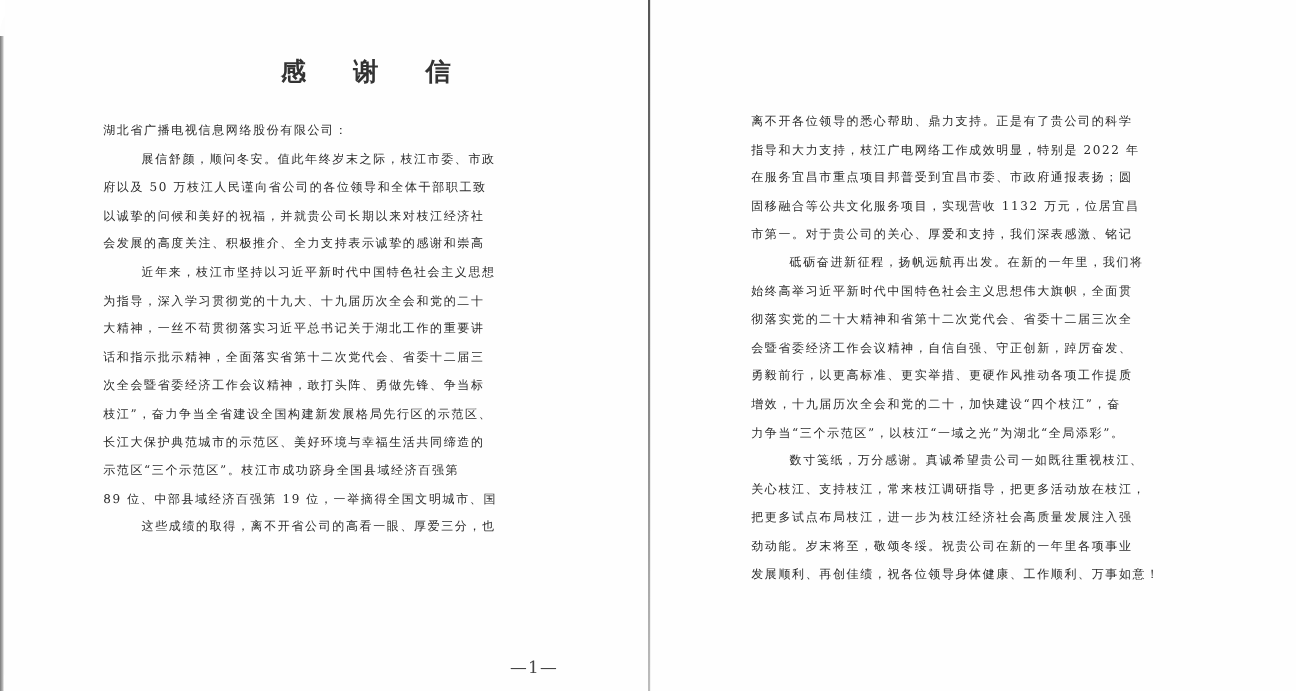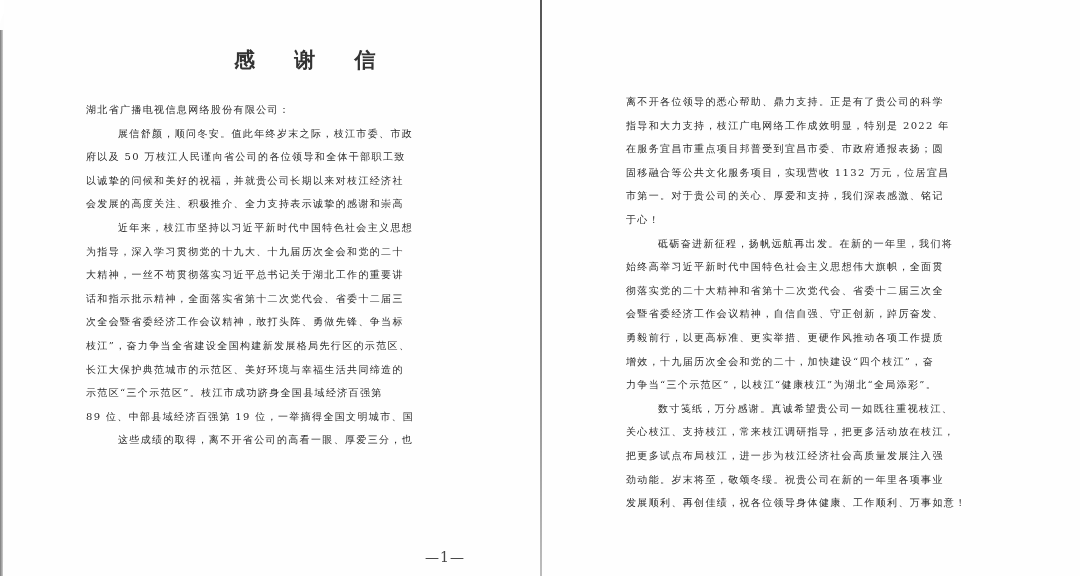--- a/index.html
+++ b/index.html
@@ -96,28 +96,27 @@
 
   <div class="divider"></div>
 
   <div class="page page-right">
     <div class="text-block right-text" id="right-text">
         <span class="line">离不开各位领导的悉心帮助、鼎力支持。正是有了贵公司的科学</span>
         <span class="line">指导和大力支持，枝江广电网络工作成效明显，特别是 2022 年</span>
         <span class="line">在服务宜昌市重点项目邦普受到宜昌市委、市政府通报表扬；圆</span>
         <span class="line">固移融合等公共文化服务项目，实现营收 1132 万元，位居宜昌</span>
         <span class="line">市第一。对于贵公司的关心、厚爱和支持，我们深表感激、铭记</span>
-        <span class="line">于心！</span>
         <span class="line indent">砥砺奋进新征程，扬帆远航再出发。在新的一年里，我们将</span>
         <span class="line">始终高举习近平新时代中国特色社会主义思想伟大旗帜，全面贯</span>
         <span class="line">彻落实党的二十大精神和省第十二次党代会、省委十二届三次全</span>
         <span class="line">会暨省委经济工作会议精神，自信自强、守正创新，踔厉奋发、</span>
         <span class="line">勇毅前行，以更高标准、更实举措、更硬作风推动各项工作提质</span>
         <span class="line">增效，十九届历次全会和党的二十，加快建设“四个枝江”，奋</span>
-        <span class="line">力争当“三个示范区”，以枝江“健康枝江”为湖北“全局添彩”。</span>
+        <span class="line">力争当“三个示范区”，以枝江“一域之光”为湖北“全局添彩”。</span>
         <span class="line indent">数寸笺纸，万分感谢。真诚希望贵公司一如既往重视枝江、</span>
         <span class="line">关心枝江、支持枝江，常来枝江调研指导，把更多活动放在枝江，</span>
         <span class="line">把更多试点布局枝江，进一步为枝江经济社会高质量发展注入强</span>
         <span class="line">劲动能。岁末将至，敬颂冬绥。祝贵公司在新的一年里各项事业</span>
         <span class="line">发展顺利、再创佳绩，祝各位领导身体健康、工作顺利、万事如意！</span>
       </div>
   </div>
 </div>
 
 </body></html>

